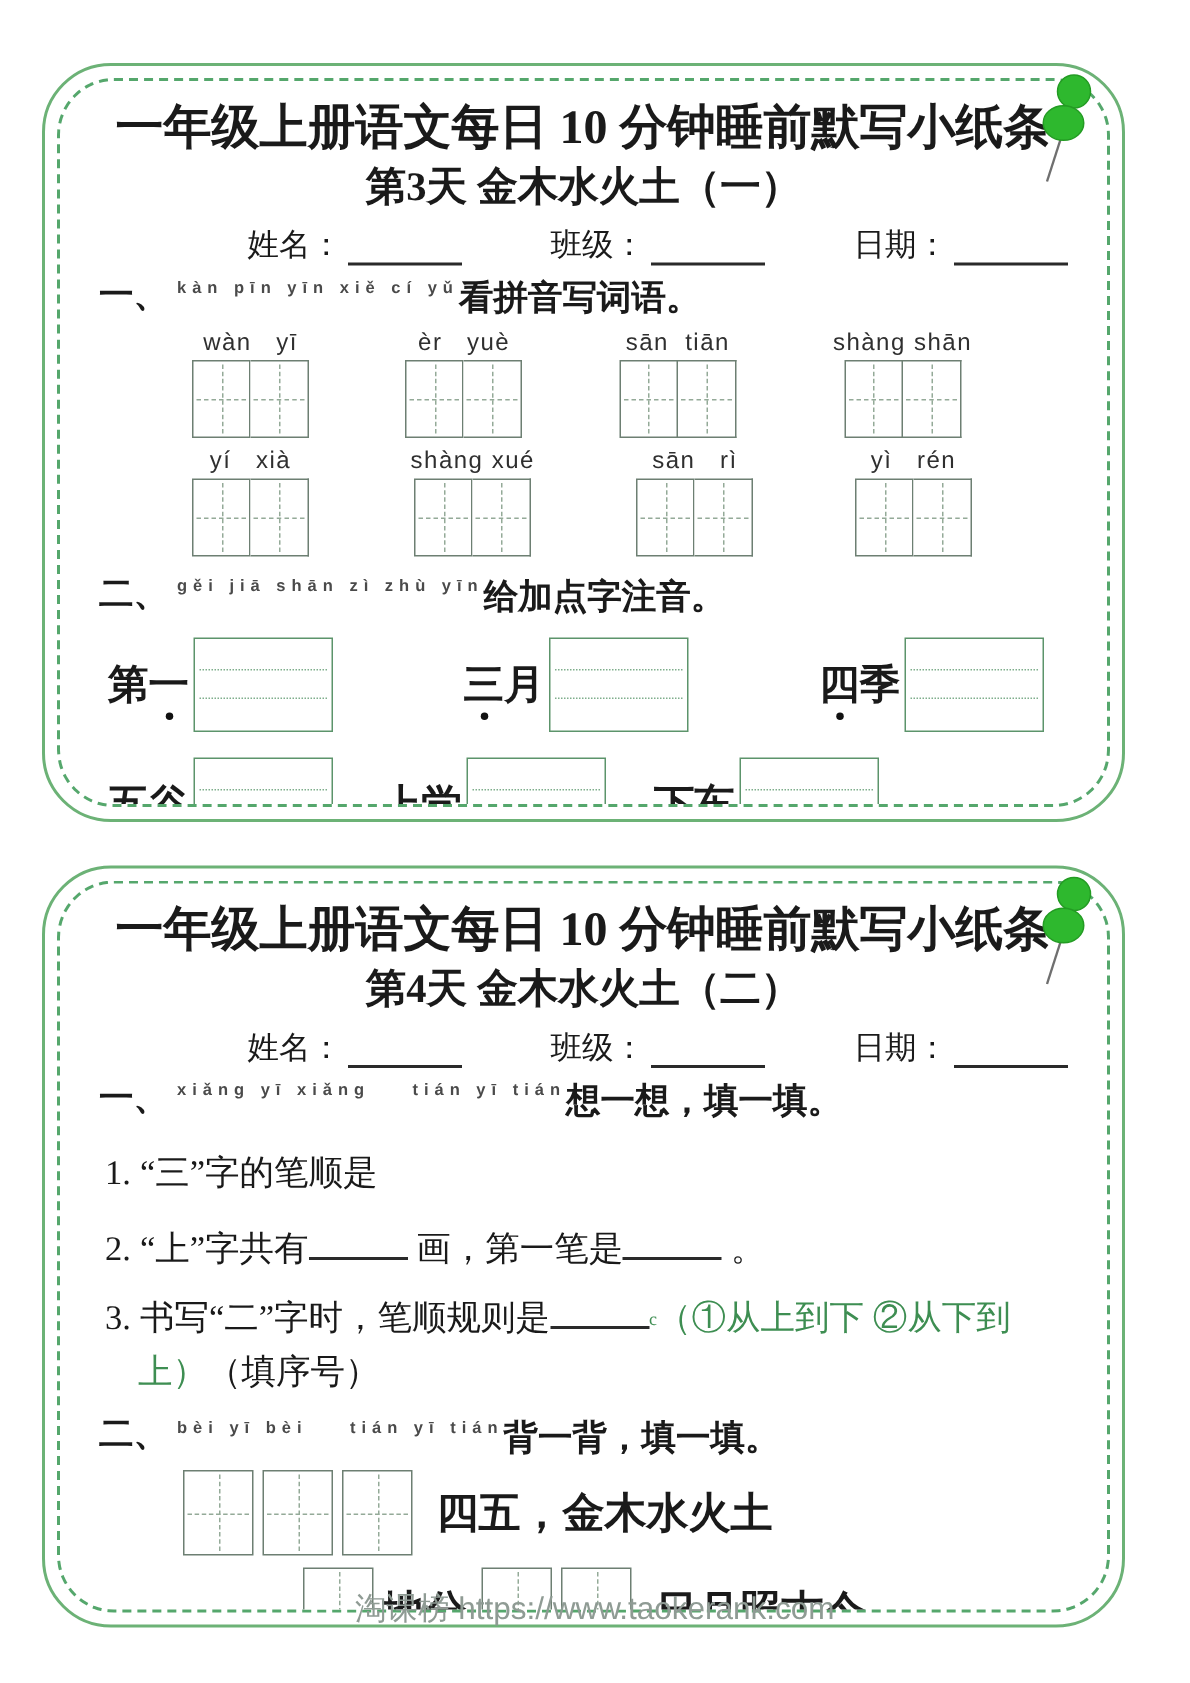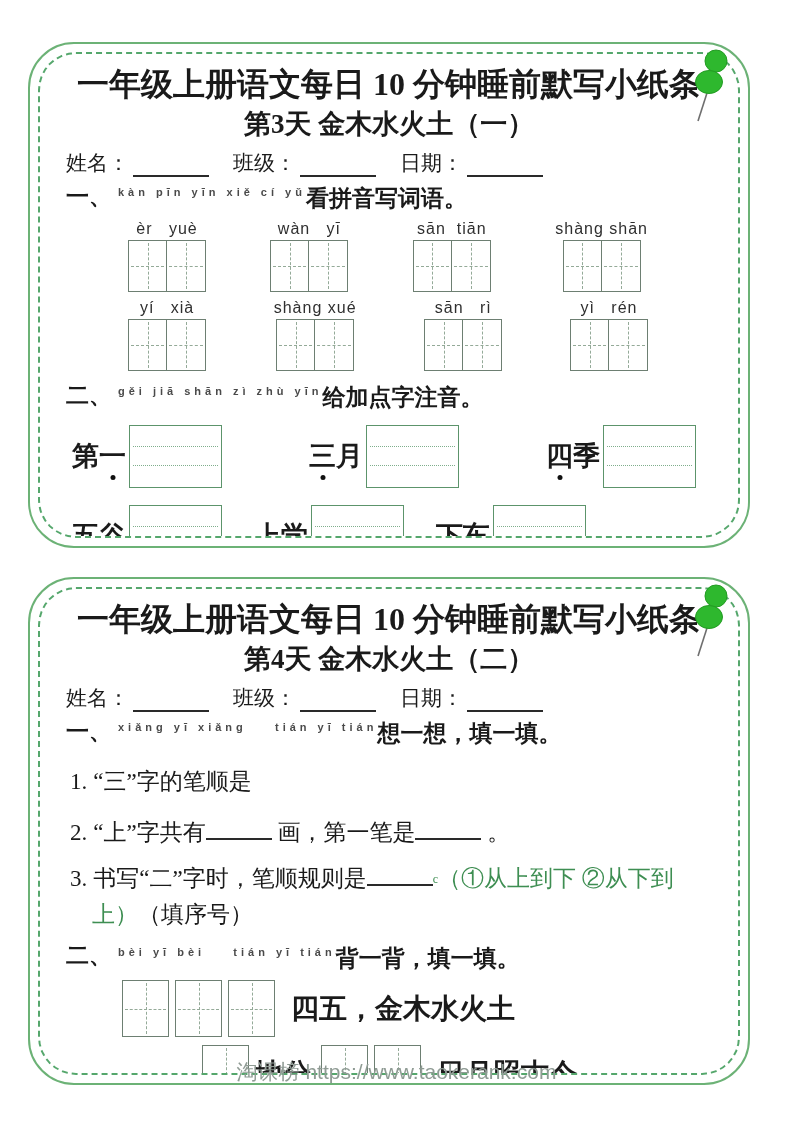--- a/index.html
+++ b/index.html
@@ -23,21 +23,21 @@
     border:2px dashed #55a76c;border-radius:38px;
     padding:12px 26px 0 26px;box-sizing:border-box;
     overflow:hidden;
   }
   .pin{position:absolute;top:4px;right:14px;z-index:3;}
   .title{
     text-align:center;font-size:32px;font-weight:bold;
     letter-spacing:0px;white-space:nowrap;line-height:1.15;
   }
   .subtitle{text-align:center;font-size:27px;font-weight:bold;margin-top:3px;}
-  .meta{display:flex;justify-content:flex-start;gap:24px;font-size:21px;margin-top:7px;}
+  .meta{display:flex;justify-content:flex-end;gap:59px;font-size:21px;margin-top:7px;}
   .meta-field{display:inline-flex;align-items:flex-end;}
   .blank{display:inline-block;border-bottom:2px solid #2a2a2a;height:1em;vertical-align:baseline;}
   .meta-blank{width:76px;margin-left:4px;}
   .sec-head{display:flex;align-items:flex-end;margin-top:4px;font-size:23px;font-weight:600;}
   .sec-prefix{padding-bottom:1px;}
   .sec-main{display:inline-flex;flex-direction:row;margin-left:6px;}
   .sec-pinyin{
     font-size:11px;color:#4a4a4a;line-height:1.1;
     font-family:"Liberation Sans","DejaVu Sans",sans-serif;
     letter-spacing:4px;white-space:pre;
@@ -144,28 +144,28 @@
     <div class="sec-head">
       <span class="sec-prefix">一、</span>
       <span class="sec-main">
         <span class="sec-pinyin">kàn pīn yīn xiě cí yǔ</span>
         <span class="sec-text">看拼音写词语。</span>
       </span>
     </div>
 
     <div class="grids-row">
       <div class="grid-group">
+        <div class="grid-pinyin">wàn   yī</div>
+        <div class="tz-grid">
+            <span class="tz-cell"></span>
+            <span class="tz-cell"></span>
+          </div>
+      </div>
+      <div class="grid-group">
         <div class="grid-pinyin">èr   yuè</div>
-        <div class="tz-grid">
-            <span class="tz-cell"></span>
-            <span class="tz-cell"></span>
-          </div>
-      </div>
-      <div class="grid-group">
-        <div class="grid-pinyin">wàn   yī</div>
         <div class="tz-grid">
             <span class="tz-cell"></span>
             <span class="tz-cell"></span>
           </div>
       </div>
       <div class="grid-group">
         <div class="grid-pinyin">sān  tiān</div>
         <div class="tz-grid">
             <span class="tz-cell"></span>
             <span class="tz-cell"></span>

